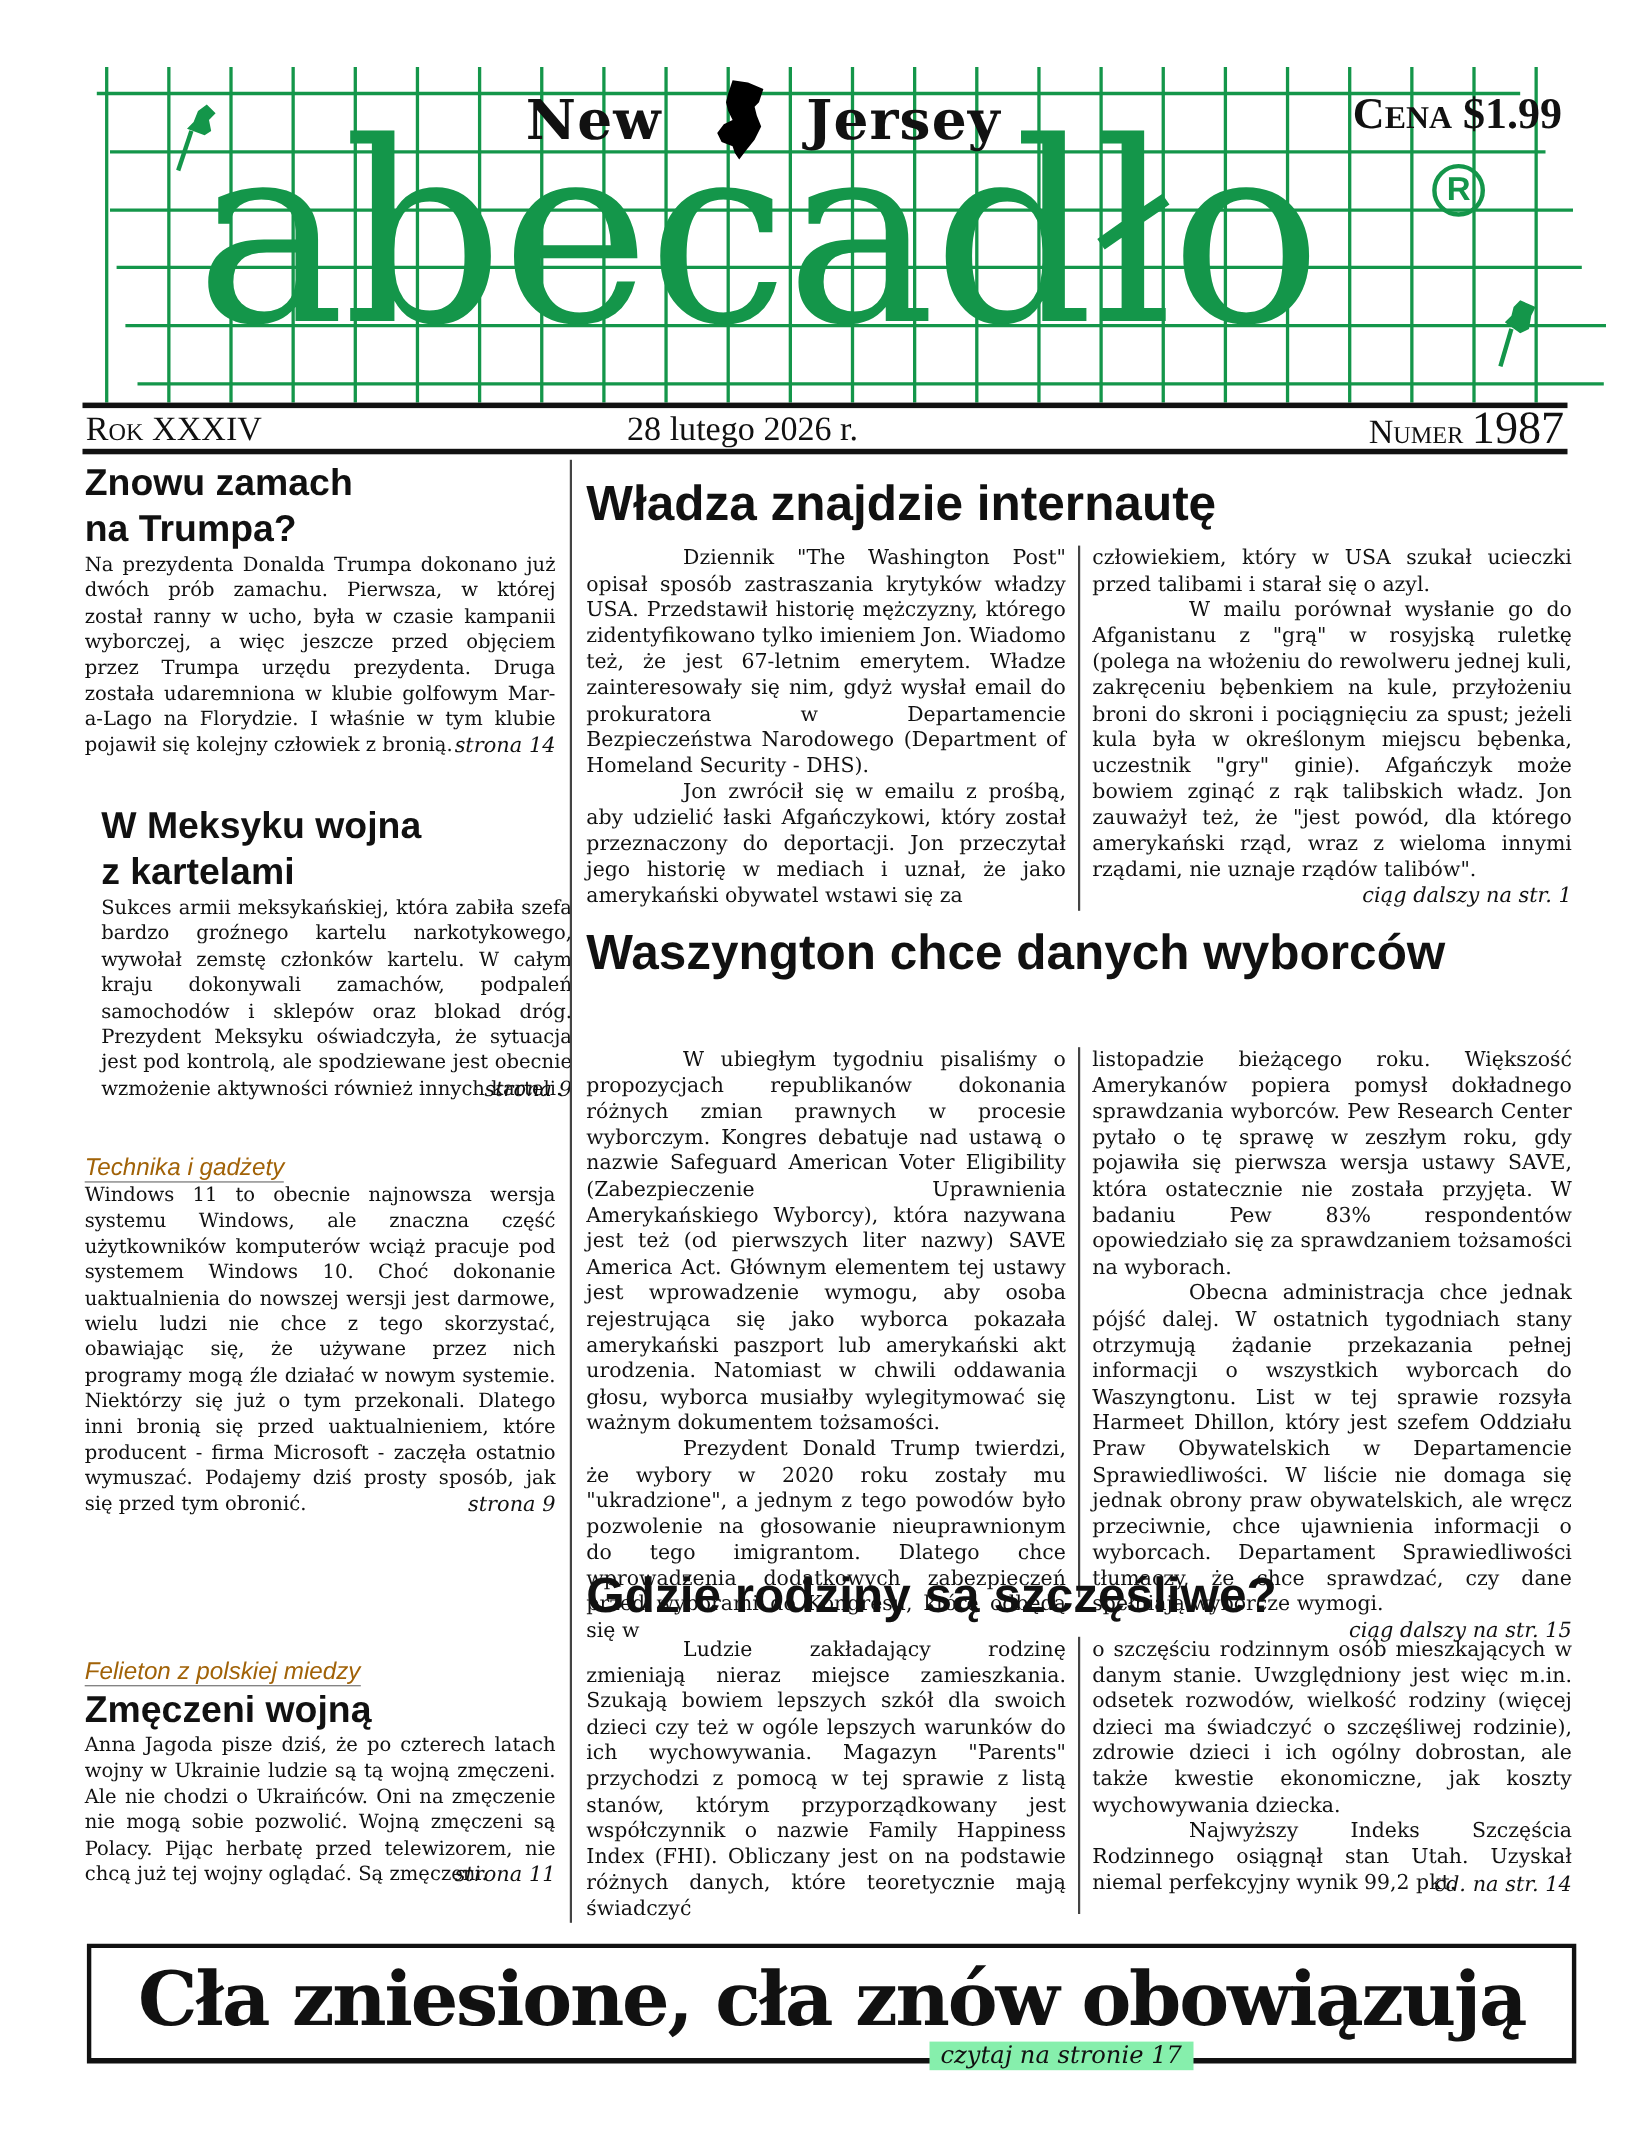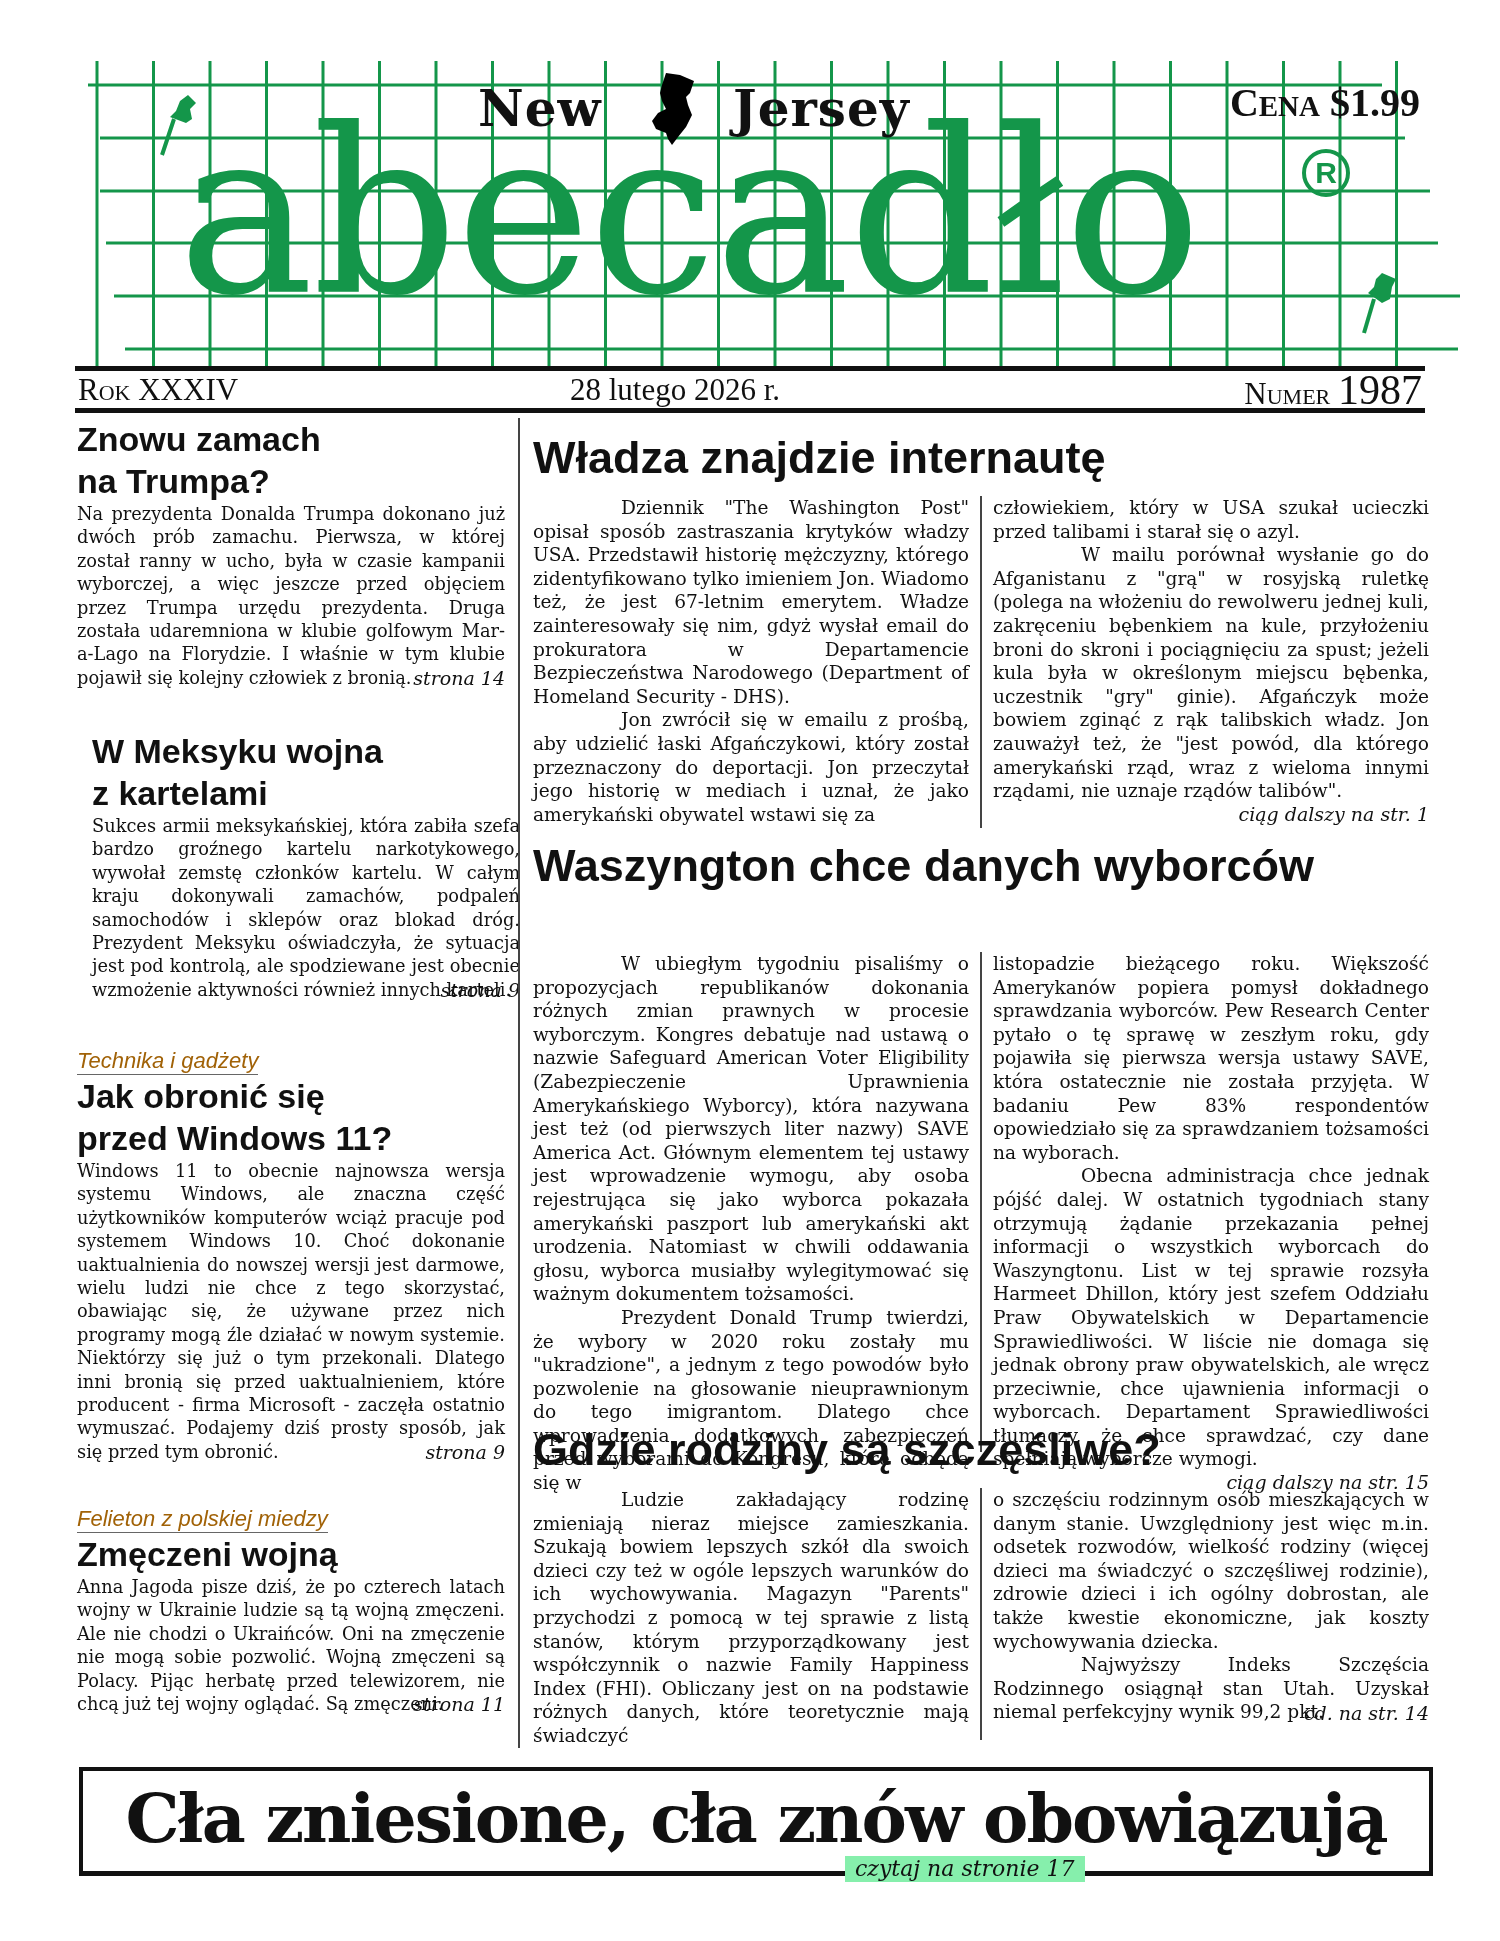--- a/index.html
+++ b/index.html
@@ -156,24 +156,20 @@
     <h2 class="hl-sans">
       <span>W Meksyku wojna</span><br>
       <span>z kartelami</span>
     </h2>
     <div class="body">Sukces armii meksykańskiej, która zabiła szefa bardzo groźnego kartelu narkotykowego, wywołał zemstę członków kartelu. W całym kraju dokonywali zamachów, podpaleń samochodów i sklepów oraz blokad dróg. Prezydent Meksyku oświadczyła, że sytuacja jest pod kontrolą, ale spodziewane jest obecnie wzmożenie aktywności również innych karteli.</div>
     <div class="ref">strona 9</div>
   </div>
 
   <div id="story-windows" class="side-story">
     <div class="kicker">Technika i gadżety</div>
-    <h2 class="hl-sans">
-      <span>Jak obronić się</span><br>
-      <span>przed Windows 11?</span>
-    </h2>
     <div class="body">Windows 11 to obecnie najnowsza wersja systemu Windows, ale znaczna część użytkowników komputerów wciąż pracuje pod systemem Windows 10. Choć dokonanie uaktualnienia do nowszej wersji jest darmowe, wielu ludzi nie chce z tego skorzystać, obawiając się, że używane przez nich programy mogą źle działać w nowym systemie. Niektórzy się już o tym przekonali. Dlatego inni bronią się przed uaktualnieniem, które producent - firma Microsoft - zaczęła ostatnio wymuszać. Podajemy dziś prosty sposób, jak się przed tym obronić.</div>
     <div class="ref">strona 9</div>
   </div>
 
   <div id="story-war" class="side-story">
     <div class="kicker">Felieton z polskiej miedzy</div>
     <h2 class="hl-sans">
       <span>Zmęczeni wojną</span>
     </h2>
     <div class="body">Anna Jagoda pisze dziś, że po czterech latach wojny w Ukrainie ludzie są tą wojną zmęczeni. Ale nie chodzi o Ukraińców. Oni na zmęczenie nie mogą sobie pozwolić. Wojną zmęczeni są Polacy. Pijąc herbatę przed telewizorem, nie chcą już tej wojny oglądać. Są zmęczeni.</div>

